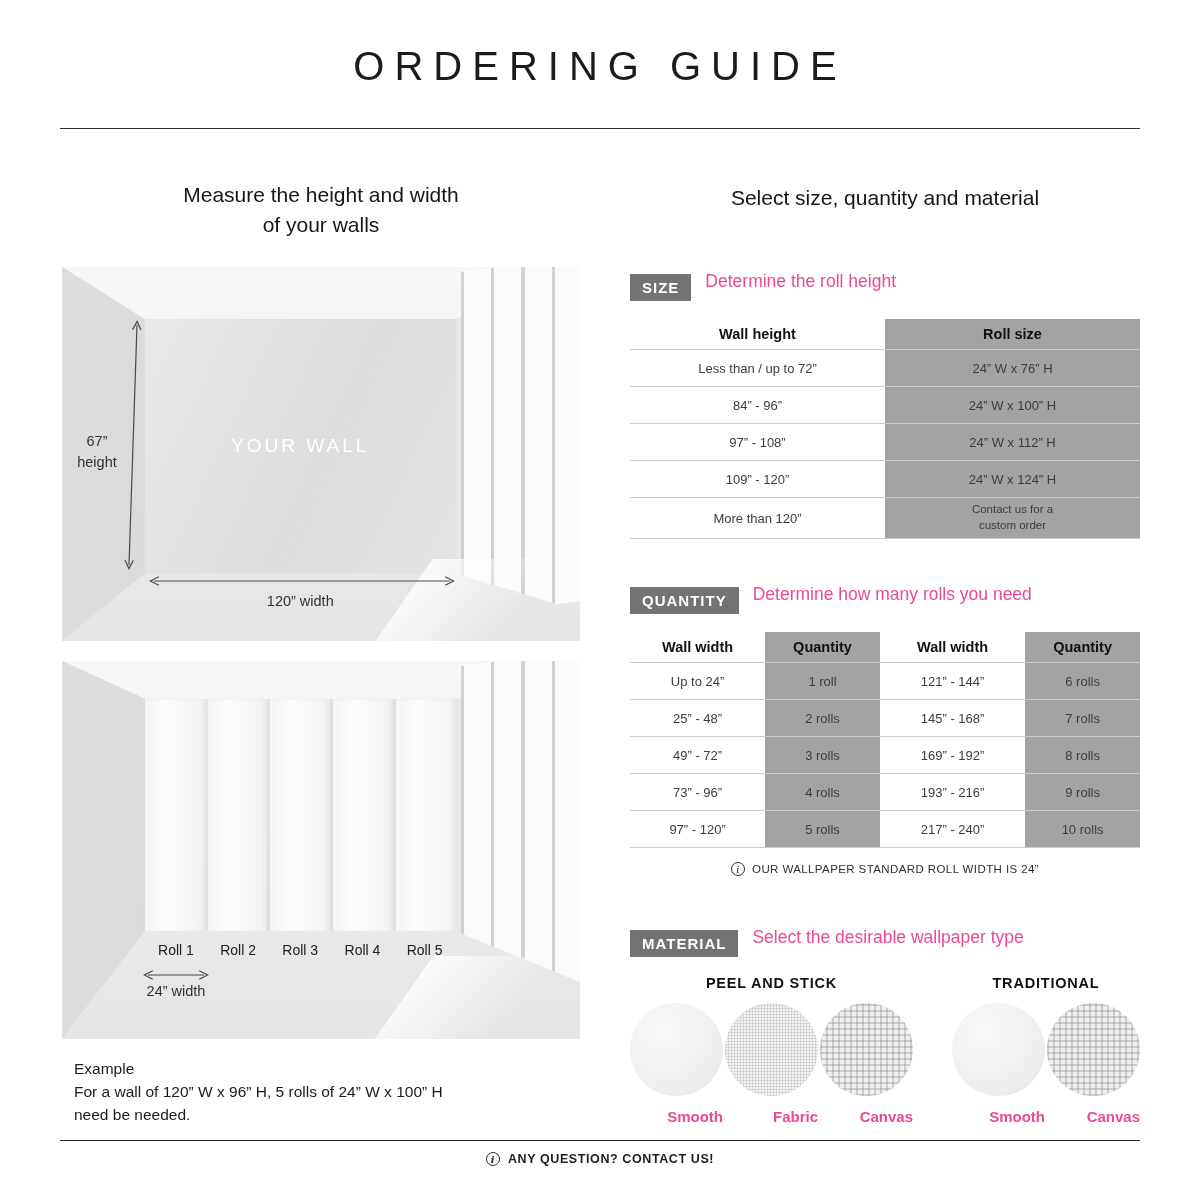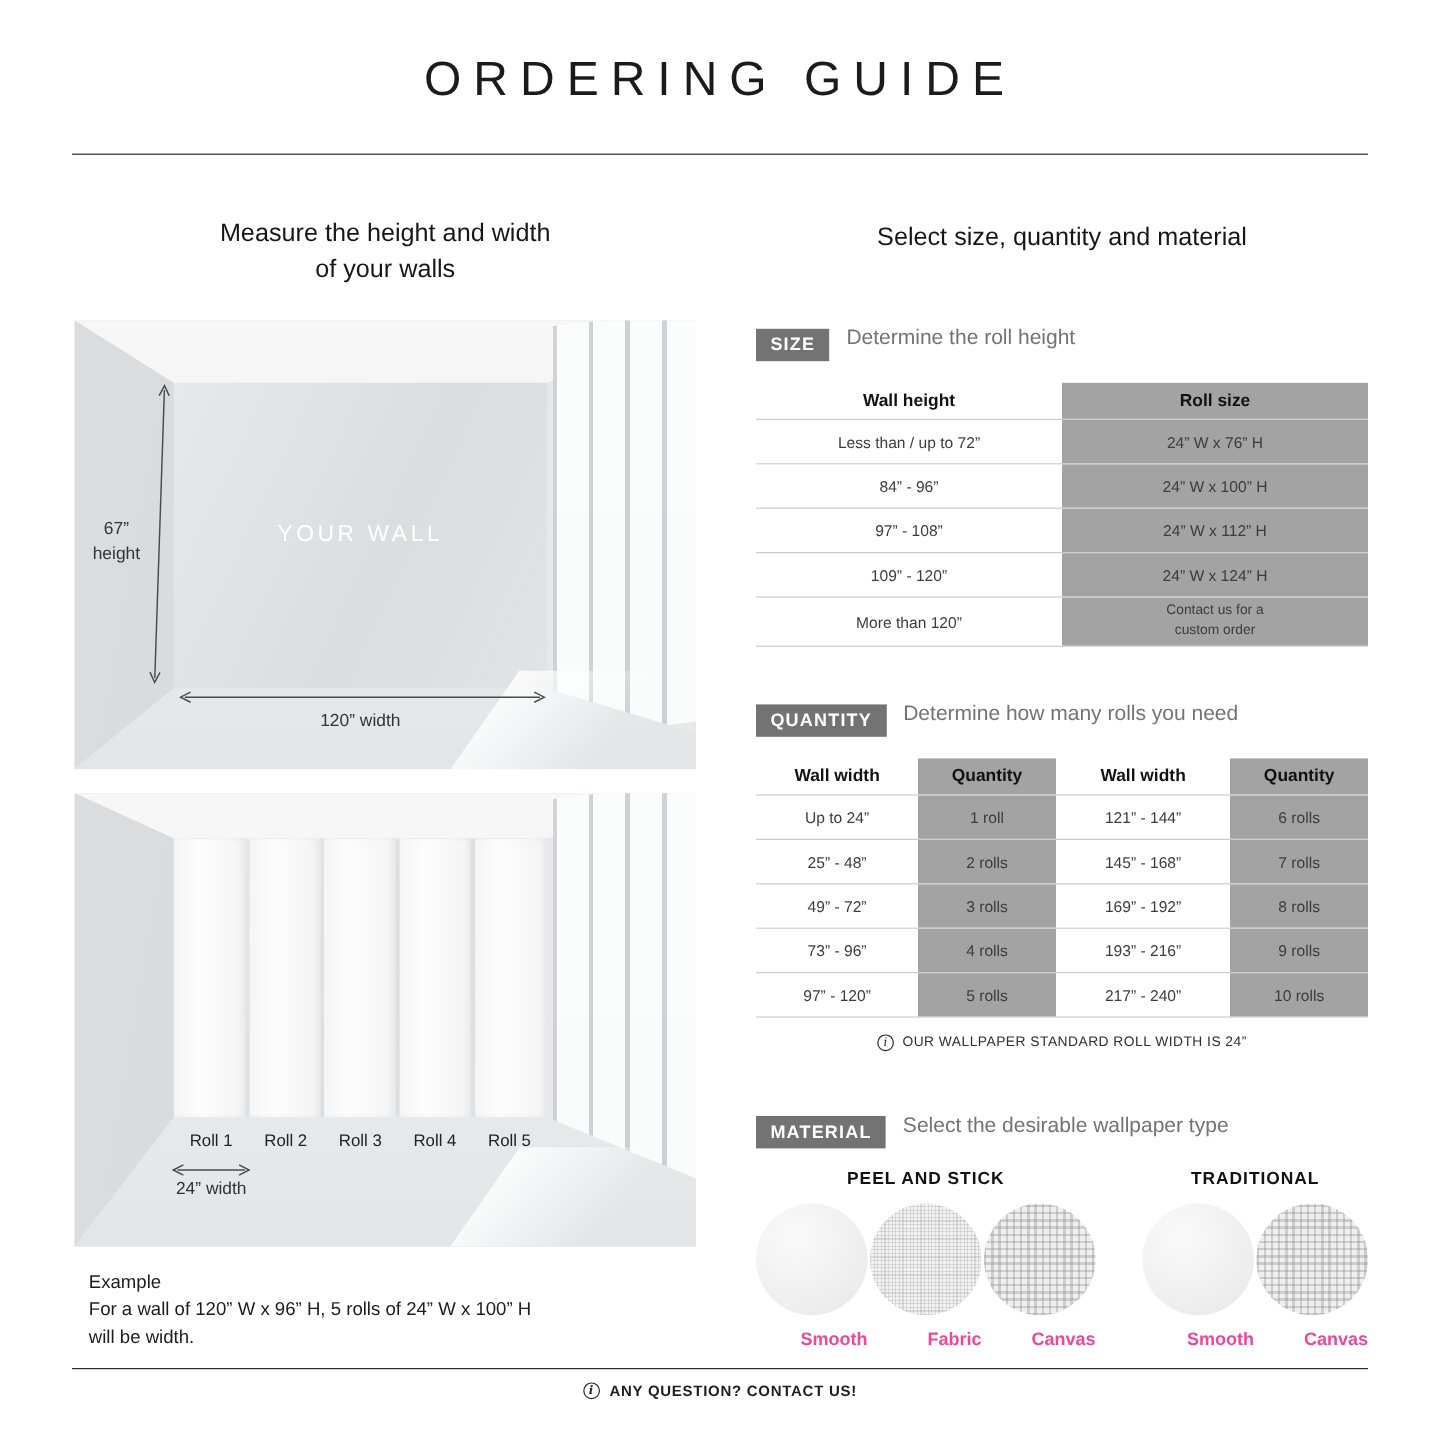--- a/index.html
+++ b/index.html
@@ -107,21 +107,21 @@
   .section { position:absolute; width:100%; }
   .size-sec { top:82px; }
   .qty-sec  { top:395px; }
   .mat-sec  { top:738px; }
 
   .sec-head { display:flex; align-items:center; gap:14px; }
   .badge {
     background:#737373; color:#ffffff; font-weight:700;
     font-size:15px; letter-spacing:1px; padding:5px 12px; white-space:nowrap;margin-top:12px;
   }
-  .sec-sub { font-size:17.5px; color:#737373; white-space:nowrap; }
+  .sec-sub { font-size:17.5px; color:#ec4899; white-space:nowrap; }
 
   .data-table { margin-top:18px; border-bottom:1px solid #cccccd; }
   .t-row { display:flex; }
   .t-row + .t-row { border-top:1px solid #cccccd; }
   .t-cell {
     display:flex; align-items:center; justify-content:center;
     text-align:center; height:36px; font-size:13px; color:#3c3c3c;
   }
   .t-head .t-cell { height:30px; font-weight:700; font-size:14.5px; color:#111; }
   .shaded { background:#a3a3a3; }
@@ -246,21 +246,21 @@
           </marker>
         </defs>
         <line x1="86" y1="314" x2="142" y2="314" stroke="#4a4a4a" stroke-width="1.2" marker-start="url(#m2)" marker-end="url(#m2)"></line>
       </svg>
       <div class="small-width-label">24” width</div>
     </div>
 
     <div class="example">
       <div>Example</div>
       <div>For a wall of 120” W x 96” H, 5 rolls of 24” W x 100” H</div>
-      <div>will be width.</div>
+      <div>need be needed.</div>
     </div>
   </section>
 
   <section class="right-col">
     <h2 class="right-heading">Select size, quantity and material</h2>
 
     <div class="section size-sec">
       <div class="sec-head">
         <span class="badge">SIZE</span>
         <span class="sec-sub">Determine the roll height</span>

